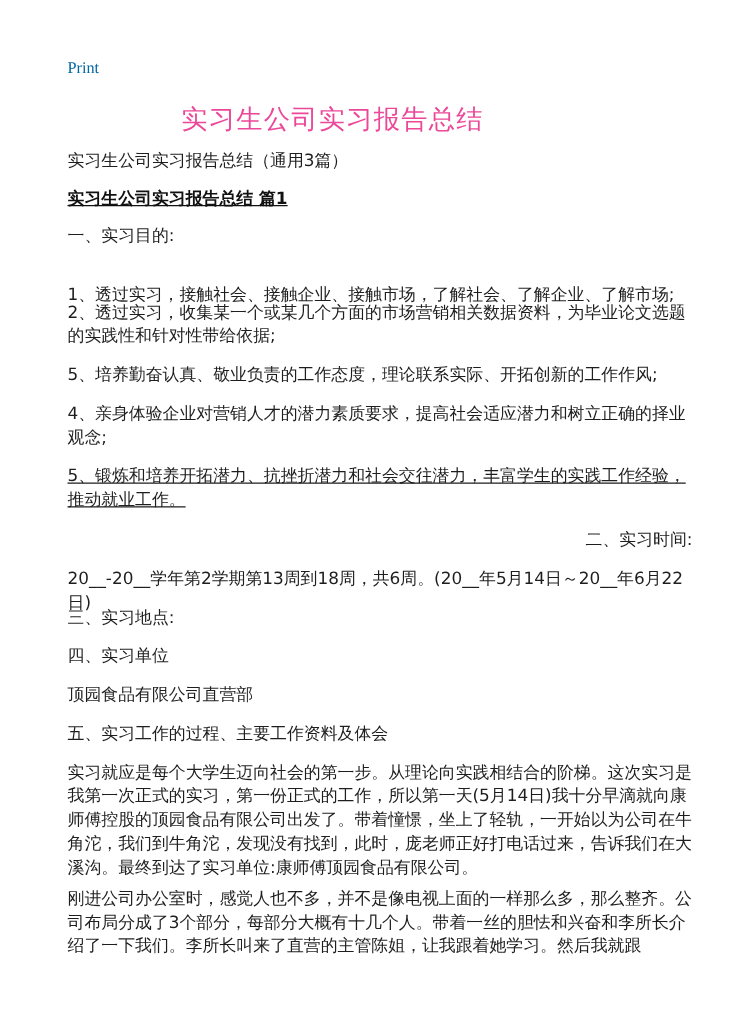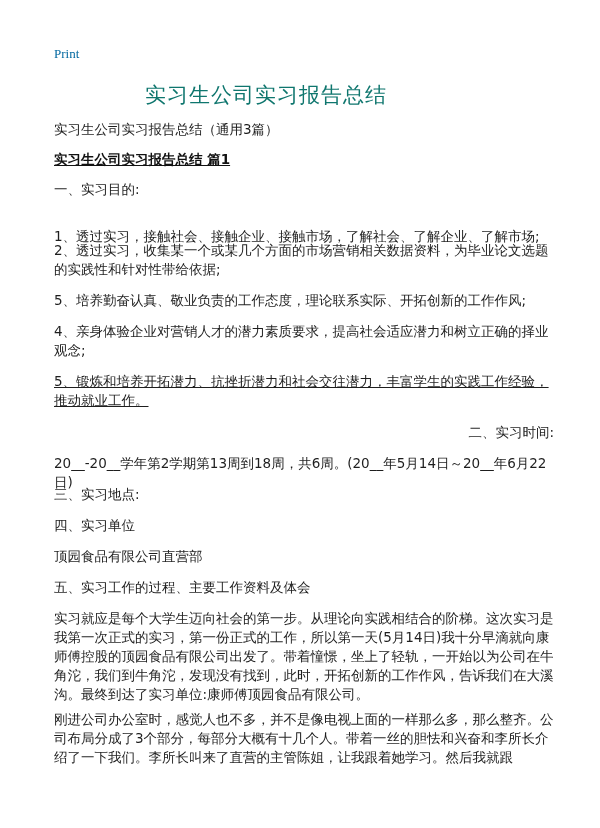--- a/index.html
+++ b/index.html
@@ -6,21 +6,21 @@
   body {
     width: 600px; height: 828px; overflow: hidden; position: relative;
     font-family: "DejaVu Sans", sans-serif; color: #1a1a1a;
   }
   .print-label {
     position: absolute; left: 54px; top: 46px;
     font-family: "Liberation Serif", serif; font-size: 13px; color: #0369a1;
   }
   .doc-title {
     position: absolute; left: 0; width: 532px; top: 81px; text-align: center;
-    font-size: 21px; font-weight: normal; color: #0f766e; letter-spacing: 1px;
+    font-size: 21px; font-weight: normal; color: #ec4899; letter-spacing: 1px;
   }
   .p {
     position: absolute; left: 54px; width: 500px;
     font-size: 13.5px; line-height: 19px; color: #1e1e1e;
   }
   .bold { font-weight: bold; color: #111; text-decoration: underline; }
 </style>
 </head>
 <body>
 
@@ -36,14 +36,14 @@
 <div class="p" style="top:291px;">5、培养勤奋认真、敬业负责的工作态度，理论联系实际、开拓创新的工作作风;</div>
 <div class="p" style="top:322px;">4、亲身体验企业对营销人才的潜力素质要求，提高社会适应潜力和树立正确的择业观念;</div>
 <div class="p" style="top:372px;text-decoration:underline;">5、锻炼和培养开拓潜力、抗挫折潜力和社会交往潜力，丰富学生的实践工作经验，推动就业工作。</div>
 
 <div class="p" style="top:423px;text-align:right;">二、实习时间:</div>
 <div class="p" style="top:454px;">20__-20__学年第2学期第13周到18周，共6周。(20__年5月14日～20__年6月22日)</div>
 <div class="p" style="top:485px;">三、实习地点:</div>
 <div class="p" style="top:516px;">四、实习单位</div>
 <div class="p" style="top:547px;">顶园食品有限公司直营部</div>
 <div class="p" style="top:578px;">五、实习工作的过程、主要工作资料及体会</div>
-<div class="p" style="top:609px;">实习就应是每个大学生迈向社会的第一步。从理论向实践相结合的阶梯。这次实习是我第一次正式的实习，第一份正式的工作，所以第一天(5月14日)我十分早滴就向康师傅控股的顶园食品有限公司出发了。带着憧憬，坐上了轻轨，一开始以为公司在牛角沱，我们到牛角沱，发现没有找到，此时，开拓创新的工作作风，告诉我们在大溪沟。最终到达了实习单位:康师傅顶园食品有限公司。</div>
+<div class="p" style="top:609px;">实习就应是每个大学生迈向社会的第一步。从理论向实践相结合的阶梯。这次实习是我第一次正式的实习，第一份正式的工作，所以第一天(5月14日)我十分早滴就向康师傅控股的顶园食品有限公司出发了。带着憧憬，坐上了轻轨，一开始以为公司在牛角沱，我们到牛角沱，发现没有找到，此时，庞老师正好打电话过来，告诉我们在大溪沟。最终到达了实习单位:康师傅顶园食品有限公司。</div>
 <div class="p" style="top:710px;">刚进公司办公室时，感觉人也不多，并不是像电视上面的一样那么多，那么整齐。公司布局分成了3个部分，每部分大概有十几个人。带着一丝的胆怯和兴奋和李所长介绍了一下我们。李所长叫来了直营的主管陈姐，让我跟着她学习。然后我就跟</div>
 
 </body></html>

